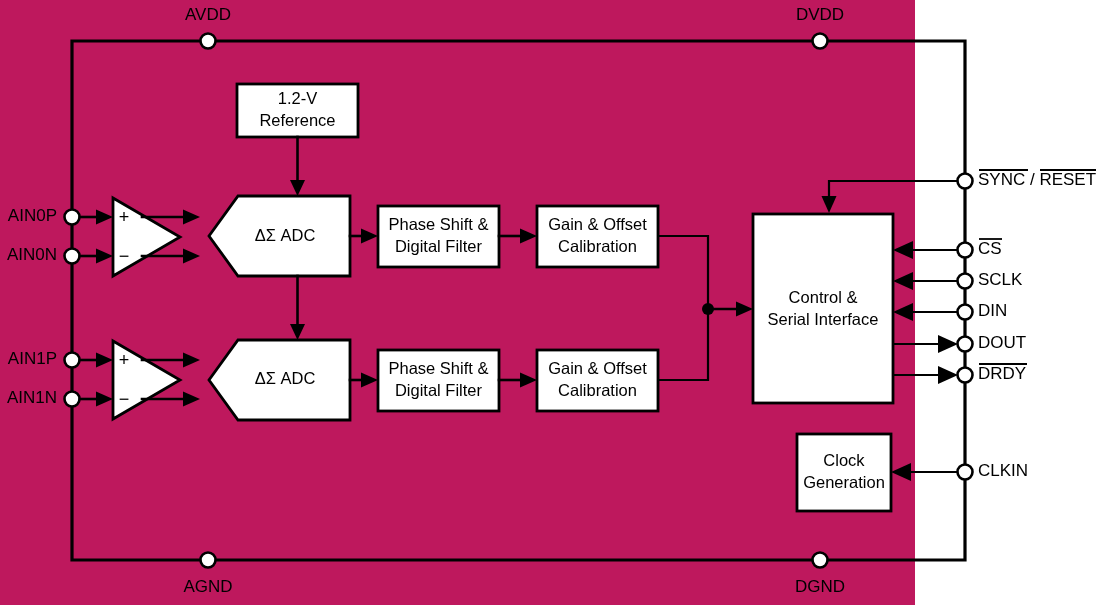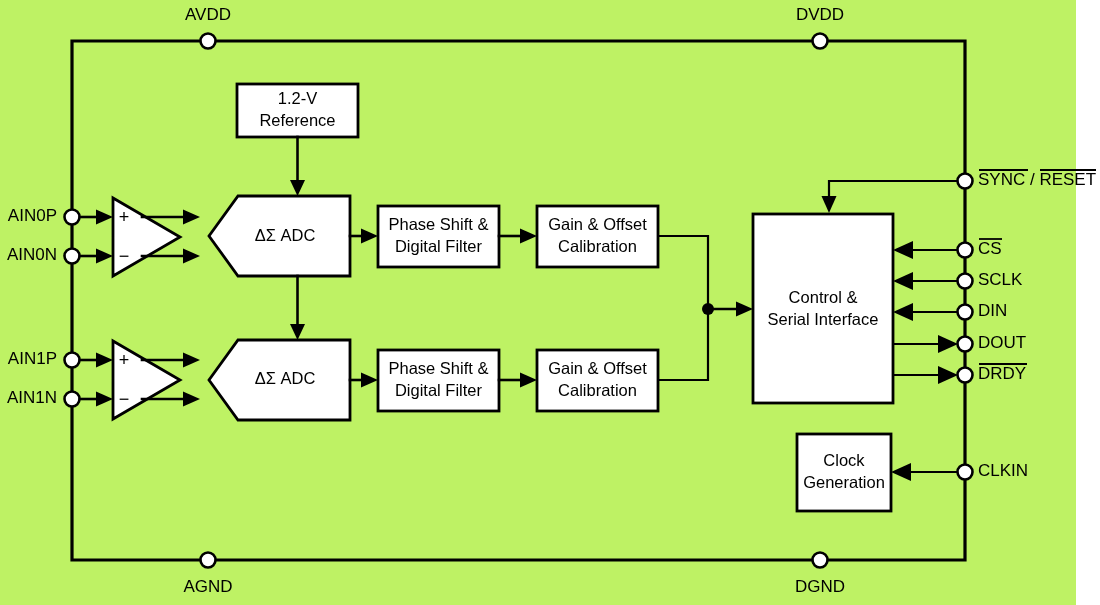--- a/index.html
+++ b/index.html
@@ -8,23 +8,23 @@
     background: #ffffff;
   }
   body {
     width: 1100px;
     height: 605px;
     font-family: "Liberation Sans", sans-serif;
     overflow: hidden;
   }
   #diagram-root {
     position: relative;
-    width: 1076px;
+    width: 915px;
     height: 605px;
-    background: #bef264;
+    background: #be185d;
   }
   svg#block-diagram {
     display: block;
     width: 1100px;
     height: 605px;
   }
   .wire {
     stroke: #000000;
     stroke-width: 2.6;
     fill: none;

